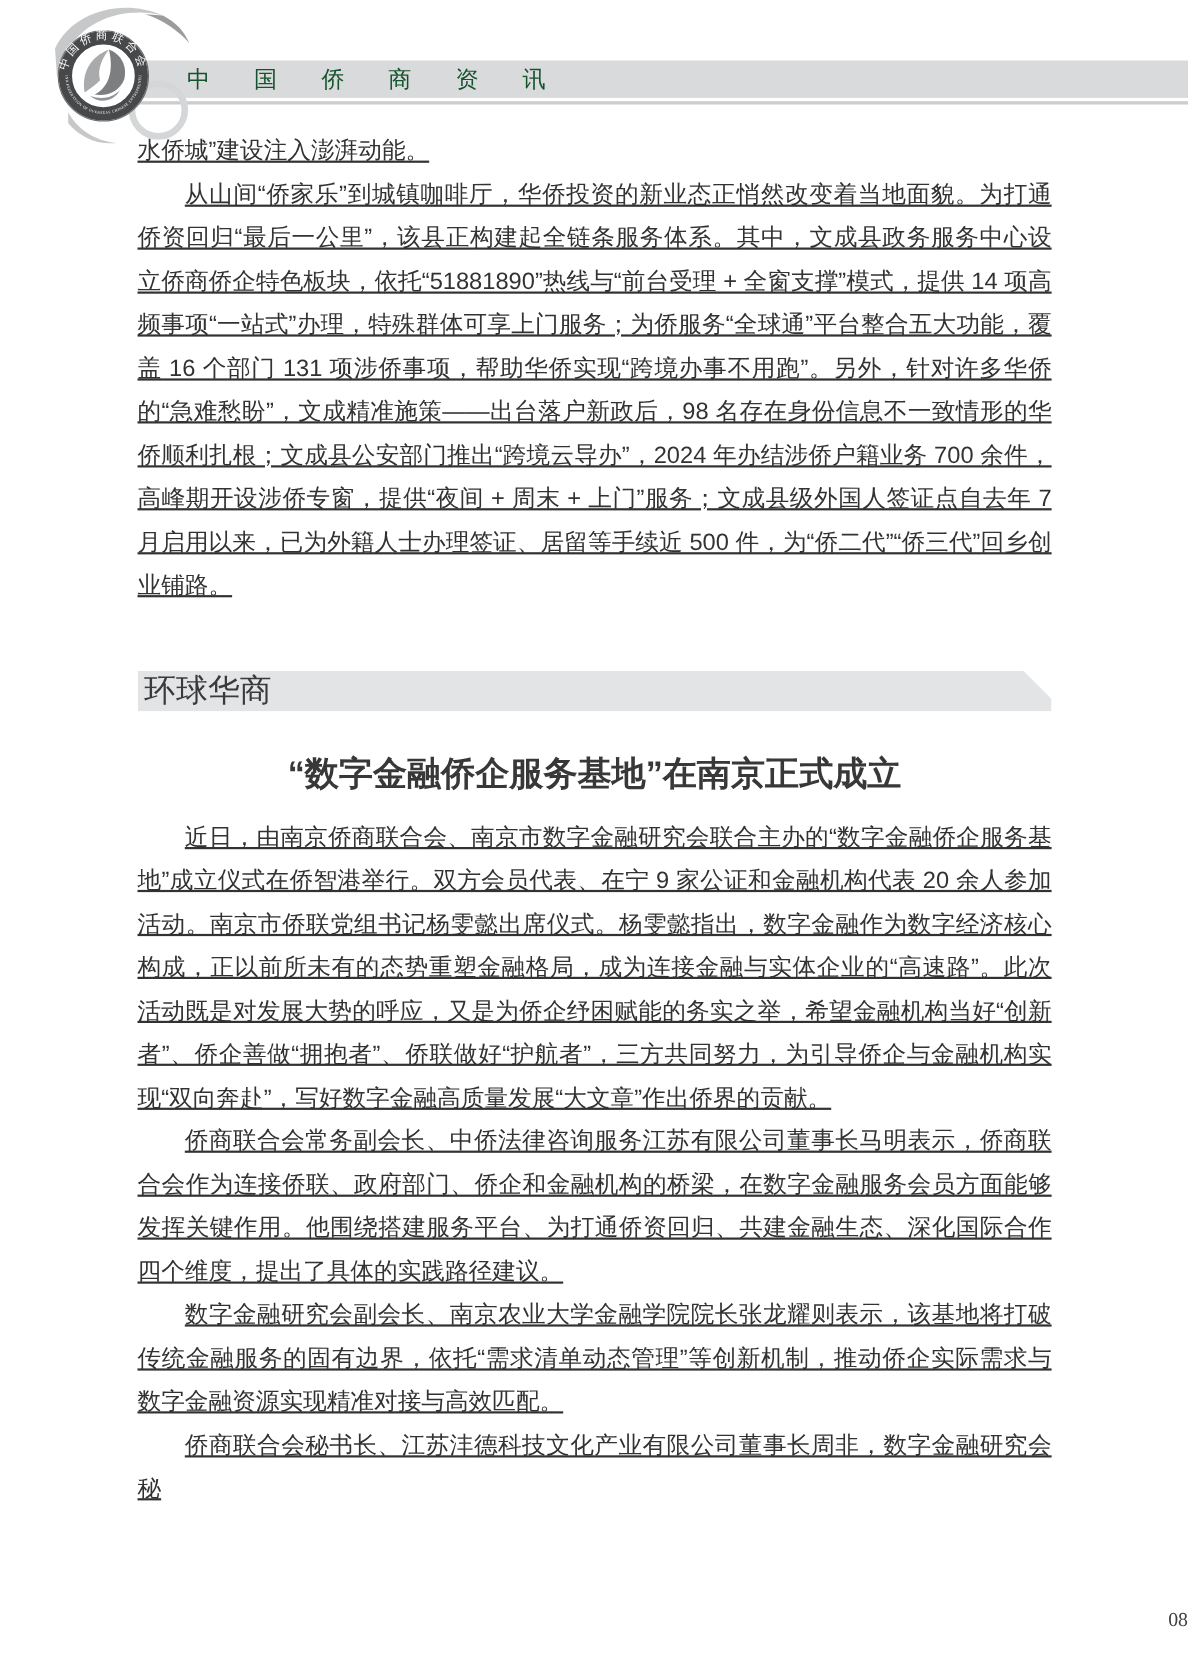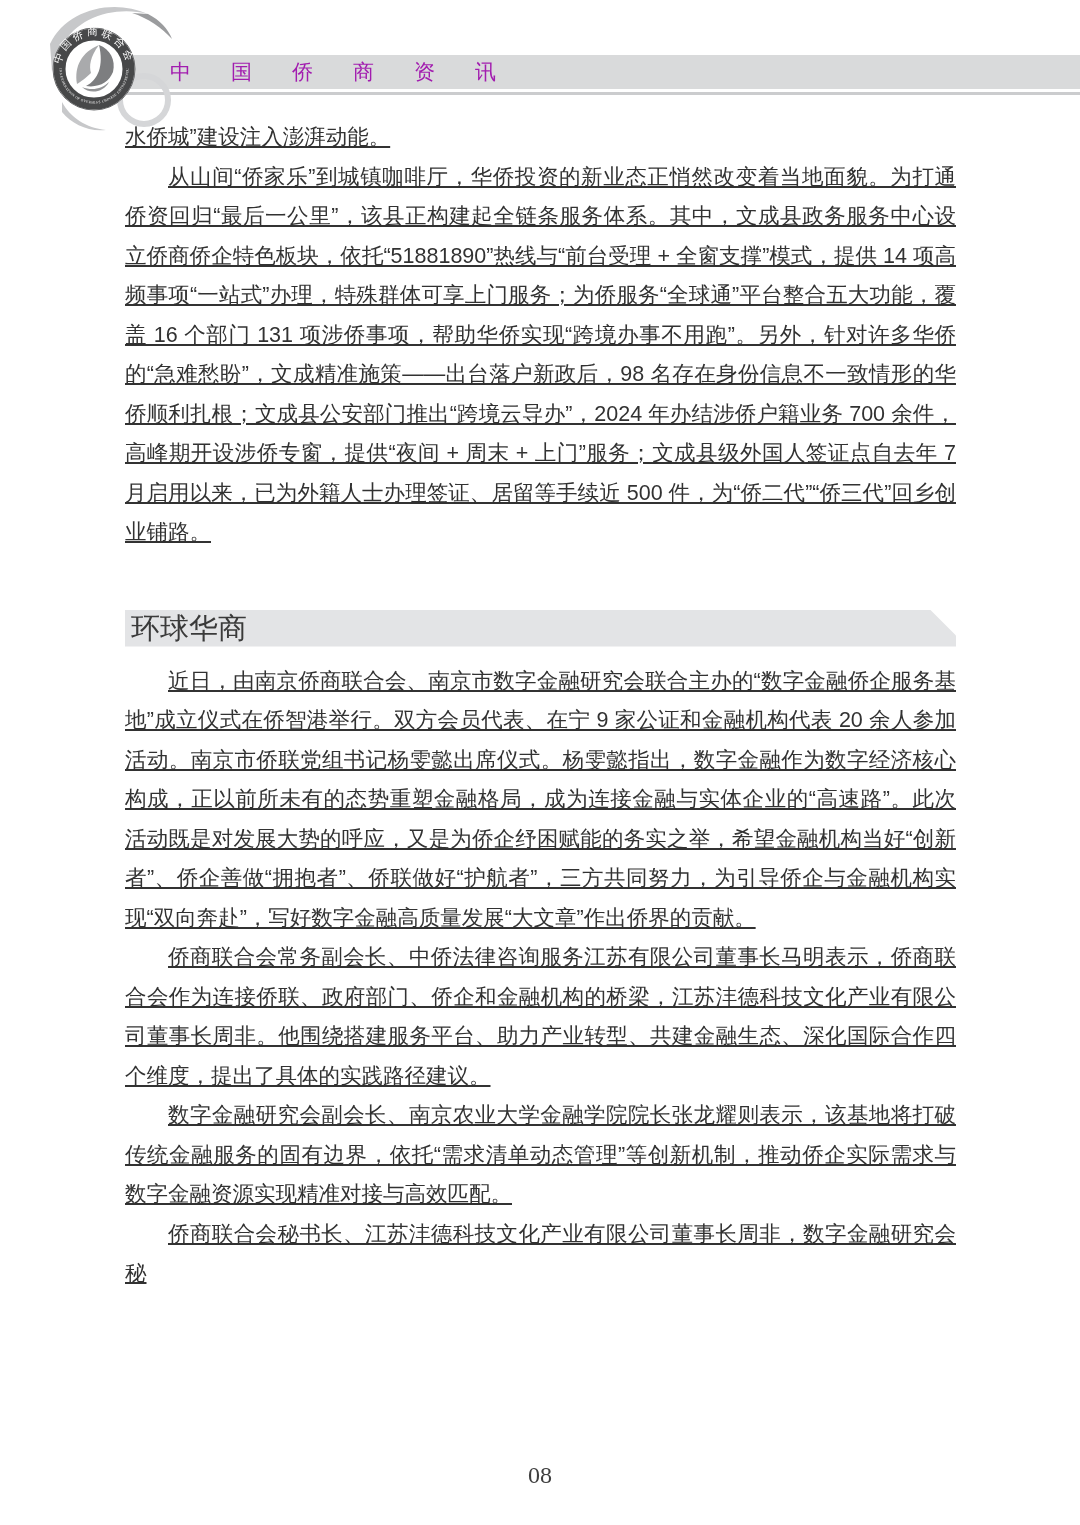--- a/index.html
+++ b/index.html
@@ -20,21 +20,21 @@
     height: 34px;
     background: #d9dadb;
   }
   .masthead-title {
     display: block;
     padding-left: 48px;
     line-height: 34px;
     font-family: "Liberation Serif", "DejaVu Serif", serif;
     font-size: 21px;
     letter-spacing: 40px;
-    color: #a21caf;
+    color: #14532d;
     white-space: nowrap;
   }
   .masthead-rule {
     position: absolute;
     left: 122px; right: 0; top: 92px;
     height: 3px;
     background: #cbccce;
   }
   .logo {
     position: absolute;
@@ -86,23 +86,23 @@
     font-weight: 700;
     text-align: center;
     color: #383838;
   }
   .article-body-first { margin-top: 15px; }
 
   
   .page-number {
     position: absolute;
     left: 0; right: 0; top: 1462px;
-    text-align: center;
+    text-align: right;
     font-family: "Liberation Serif", "DejaVu Serif", serif;
-    font-size: 24px;
+    font-size: 18px;
     color: #3f3f3f;
   }
 </style>
 </head>
 <body>
 
 <div class="page">
 
   <div class="masthead-band">
     <span class="masthead-title">中国侨商资讯</span>
@@ -142,22 +142,23 @@
 
   <div class="content">
 
     <p class="body-par no-indent">水侨城”建设注入澎湃动能。</p>
     <p class="body-par">从山间“侨家乐”到城镇咖啡厅，华侨投资的新业态正悄然改变着当地面貌。为打通侨资回归“最后一公里”，该县正构建起全链条服务体系。其中，文成县政务服务中心设立侨商侨企特色板块，依托“51881890”热线与“前台受理 + 全窗支撑”模式，提供 14 项高频事项“一站式”办理，特殊群体可享上门服务；为侨服务“全球通”平台整合五大功能，覆盖 16 个部门 131 项涉侨事项，帮助华侨实现“跨境办事不用跑”。另外，针对许多华侨的“急难愁盼”，文成精准施策——出台落户新政后，98 名存在身份信息不一致情形的华侨顺利扎根；文成县公安部门推出“跨境云导办”，2024 年办结涉侨户籍业务 700 余件，高峰期开设涉侨专窗，提供“夜间 + 周末 + 上门”服务；文成县级外国人签证点自去年 7 月启用以来，已为外籍人士办理签证、居留等手续近 500 件，为“侨二代”“侨三代”回乡创业铺路。</p>
 
     <div class="section-banner">
       <span class="section-banner-label">环球华商</span>
     </div>
 
+    <h1 class="article-title">“数字金融侨企服务基地”在南京正式成立</h1>
 
     <p class="body-par article-body-first">近日，由南京侨商联合会、南京市数字金融研究会联合主办的“数字金融侨企服务基地”成立仪式在侨智港举行。双方会员代表、在宁 9 家公证和金融机构代表 20 余人参加活动。南京市侨联党组书记杨雯懿出席仪式。杨雯懿指出，数字金融作为数字经济核心构成，正以前所未有的态势重塑金融格局，成为连接金融与实体企业的“高速路”。此次活动既是对发展大势的呼应，又是为侨企纾困赋能的务实之举，希望金融机构当好“创新者”、侨企善做“拥抱者”、侨联做好“护航者”，三方共同努力，为引导侨企与金融机构实现“双向奔赴”，写好数字金融高质量发展“大文章”作出侨界的贡献。</p>
-    <p class="body-par">侨商联合会常务副会长、中侨法律咨询服务江苏有限公司董事长马明表示，侨商联合会作为连接侨联、政府部门、侨企和金融机构的桥梁，江苏沣德科技文化产业有限公司董事长周非。他围绕搭建服务平台、助力产业转型、共建金融生态、深化国际合作四个维度，提出了具体的实践路径建议。</p>
+    <p class="body-par">侨商联合会常务副会长、中侨法律咨询服务江苏有限公司董事长马明表示，侨商联合会作为连接侨联、政府部门、侨企和金融机构的桥梁，在数字金融服务会员方面能够发挥关键作用。他围绕搭建服务平台、为打通侨资回归、共建金融生态、深化国际合作四个维度，提出了具体的实践路径建议。</p>
     <p class="body-par">数字金融研究会副会长、南京农业大学金融学院院长张龙耀则表示，该基地将打破传统金融服务的固有边界，依托“需求清单动态管理”等创新机制，推动侨企实际需求与数字金融资源实现精准对接与高效匹配。</p>
     <p class="body-par">侨商联合会秘书长、江苏沣德科技文化产业有限公司董事长周非，数字金融研究会秘</p>
   </div>
 
   <div class="page-number">08</div>
 
 </div>
 
 </body></html>

